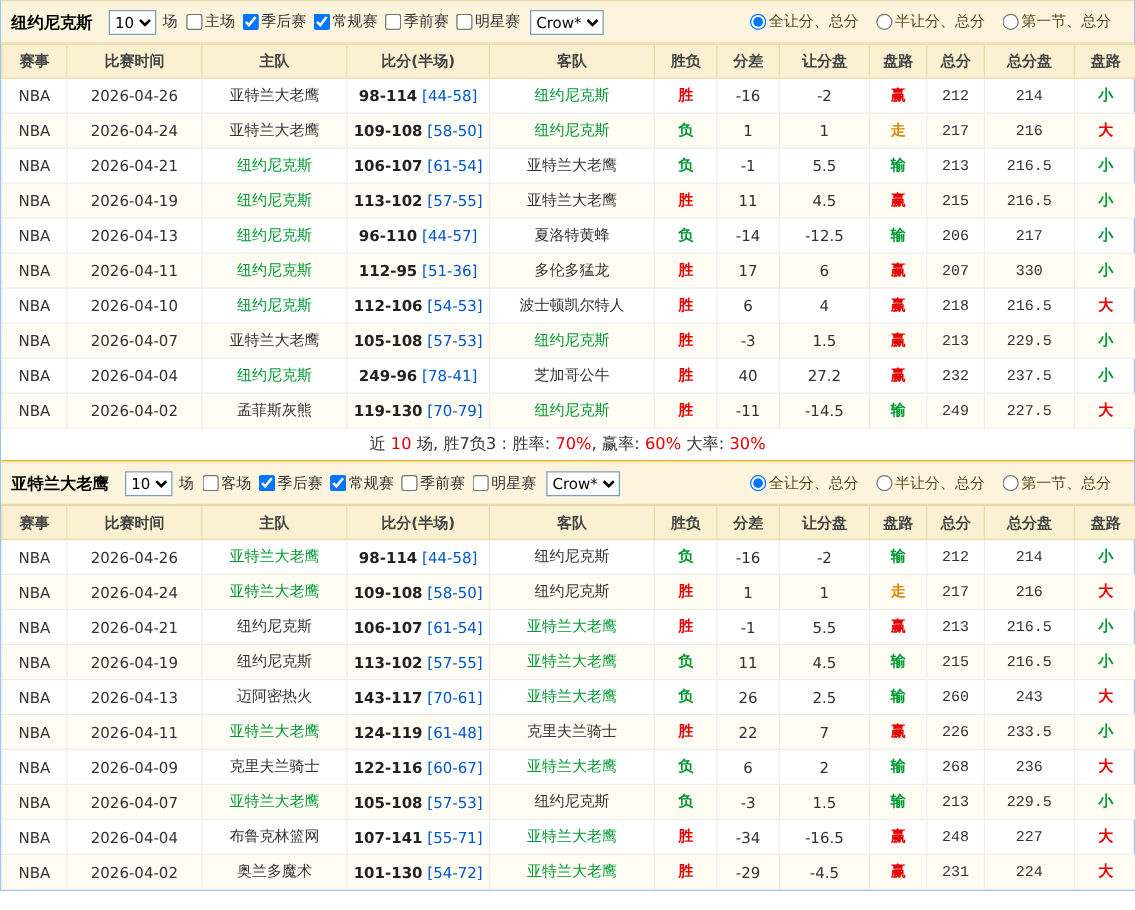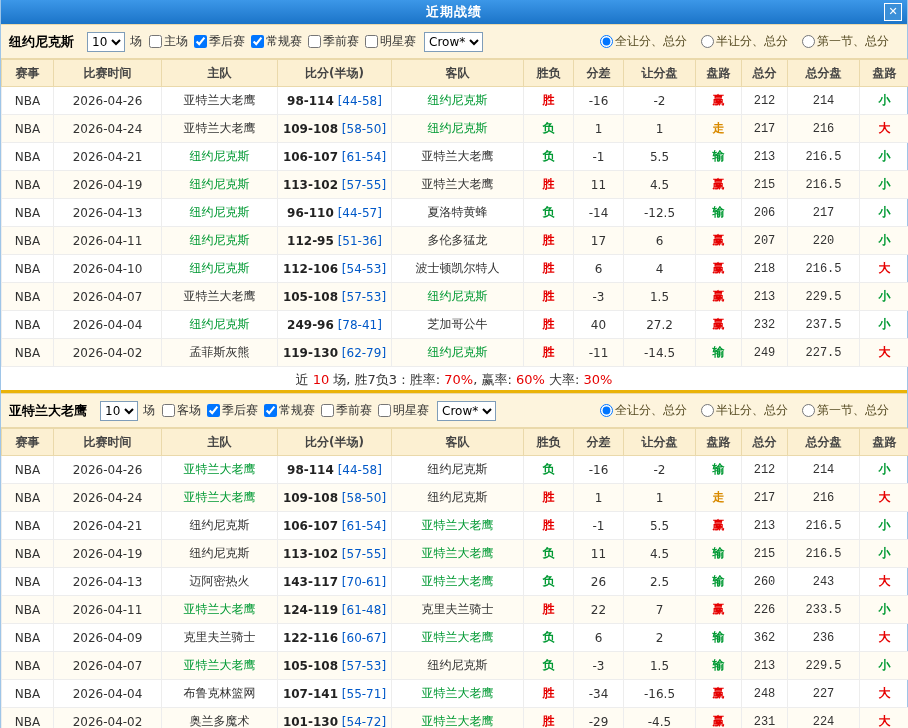--- a/index.html
+++ b/index.html
@@ -66,32 +66,28 @@
   .score { font-weight:bold; color:#222; }
   .half { color:#0058c8; }
   .blue { color:#0058c8;font-family:Liberation Mono, monospace; }
   .team { color:#333; }
   .team.hl { color:#009933; }
 
   
   .summary {
     height:26px; line-height:25px;
     text-align:center; font-size:13px;
-    background:#fff; border-bottom:3px solid #eab308;
+    background:#fff; border-bottom:1px solid #eab308;
   }
   .summary span { display:inline; }
 </style>
 </head>
 <body>
 
 <div class="popup">
-  <div class="titlebar">
-    <span class="title">近期战绩</span>
-    <span class="close-btn">✕</span>
-  </div>
   <div id="sections">
       <div class="section">
         <div class="filterbar">
           <span class="team-name">纽约尼克斯</span>
           <select class="sel"><option>10</option></select>
           <span class="flab">场</span>
           <label class="cb">
             <input type="checkbox" style="">
             <span class="cb-text">主场</span>
           </label>
@@ -233,21 +229,21 @@
               <td>NBA</td>
               <td>2026-04-11</td>
               <td><span class="team hl">纽约尼克斯</span></td>
               <td><span class="score">112-95</span> <span class="half">[51-36]</span></td>
               <td><span class="team">多伦多猛龙</span></td>
               <td style="color: rgb(230, 0, 0); font-weight: bold;">胜</td>
               <td>17</td>
               <td>6</td>
               <td style="color: rgb(230, 0, 0); font-weight: bold;">赢</td>
               <td class="blue">207</td>
-              <td class="blue">220</td>
+              <td class="blue">330</td>
               <td style="color: rgb(0, 153, 51); font-weight: bold;">小</td>
             </tr>
             <tr>
               <td>NBA</td>
               <td>2026-04-10</td>
               <td><span class="team hl">纽约尼克斯</span></td>
               <td><span class="score">112-106</span> <span class="half">[54-53]</span></td>
               <td><span class="team">波士顿凯尔特人</span></td>
               <td style="color: rgb(230, 0, 0); font-weight: bold;">胜</td>
               <td>6</td>
@@ -282,21 +278,21 @@
               <td>27.2</td>
               <td style="color: rgb(230, 0, 0); font-weight: bold;">赢</td>
               <td class="blue">232</td>
               <td class="blue">237.5</td>
               <td style="color: rgb(0, 153, 51); font-weight: bold;">小</td>
             </tr>
             <tr>
               <td>NBA</td>
               <td>2026-04-02</td>
               <td><span class="team">孟菲斯灰熊</span></td>
-              <td><span class="score">119-130</span> <span class="half">[62-79]</span></td>
+              <td><span class="score">119-130</span> <span class="half">[70-79]</span></td>
               <td><span class="team hl">纽约尼克斯</span></td>
               <td style="color: rgb(230, 0, 0); font-weight: bold;">胜</td>
               <td>-11</td>
               <td>-14.5</td>
               <td style="color: rgb(0, 153, 51); font-weight: bold;">输</td>
               <td class="blue">249</td>
               <td class="blue">227.5</td>
               <td style="color: rgb(230, 0, 0); font-weight: bold;">大</td>
             </tr>
           </tbody>
@@ -463,21 +459,21 @@
             <tr>
               <td>NBA</td>
               <td>2026-04-09</td>
               <td><span class="team">克里夫兰骑士</span></td>
               <td><span class="score">122-116</span> <span class="half">[60-67]</span></td>
               <td><span class="team hl">亚特兰大老鹰</span></td>
               <td style="color: rgb(0, 153, 51); font-weight: bold;">负</td>
               <td>6</td>
               <td>2</td>
               <td style="color: rgb(0, 153, 51); font-weight: bold;">输</td>
-              <td class="blue">362</td>
+              <td class="blue">268</td>
               <td class="blue">236</td>
               <td style="color: rgb(230, 0, 0); font-weight: bold;">大</td>
             </tr>
             <tr>
               <td>NBA</td>
               <td>2026-04-07</td>
               <td><span class="team hl">亚特兰大老鹰</span></td>
               <td><span class="score">105-108</span> <span class="half">[57-53]</span></td>
               <td><span class="team">纽约尼克斯</span></td>
               <td style="color: rgb(0, 153, 51); font-weight: bold;">负</td>

